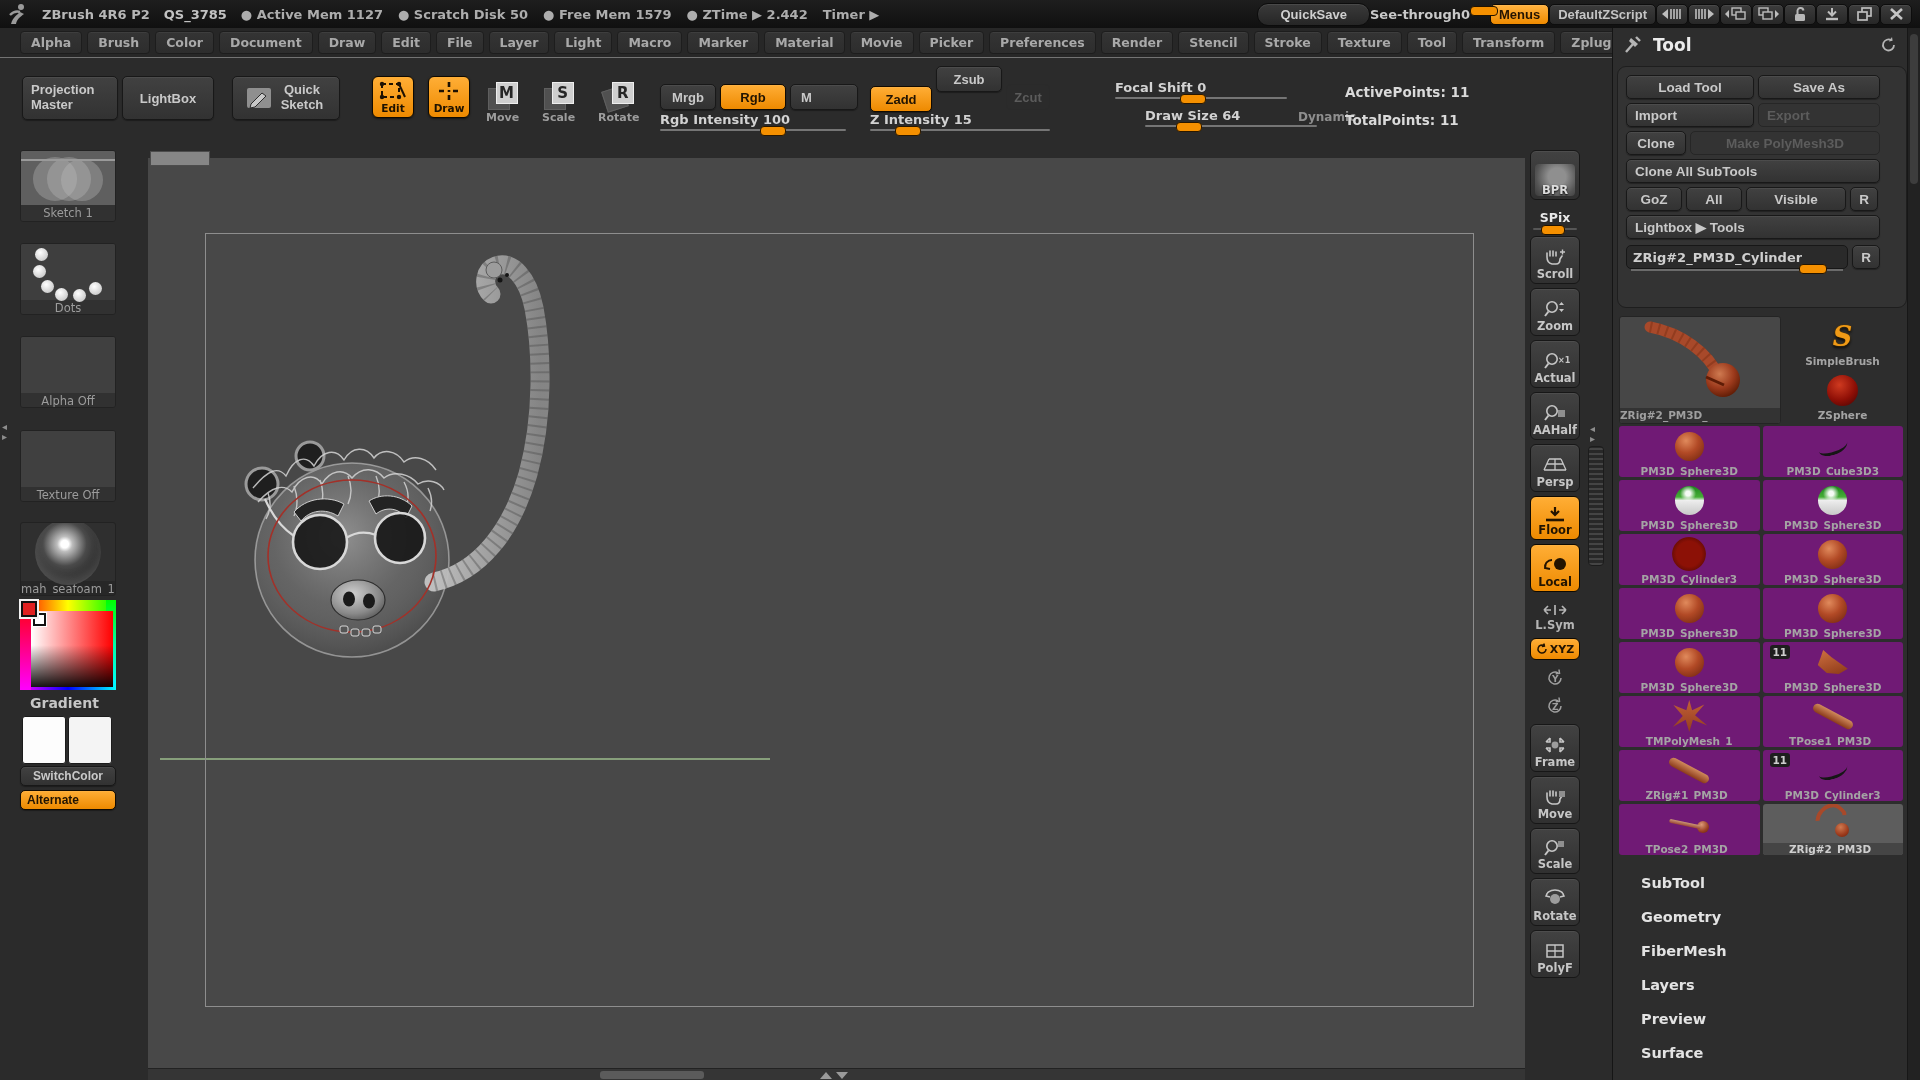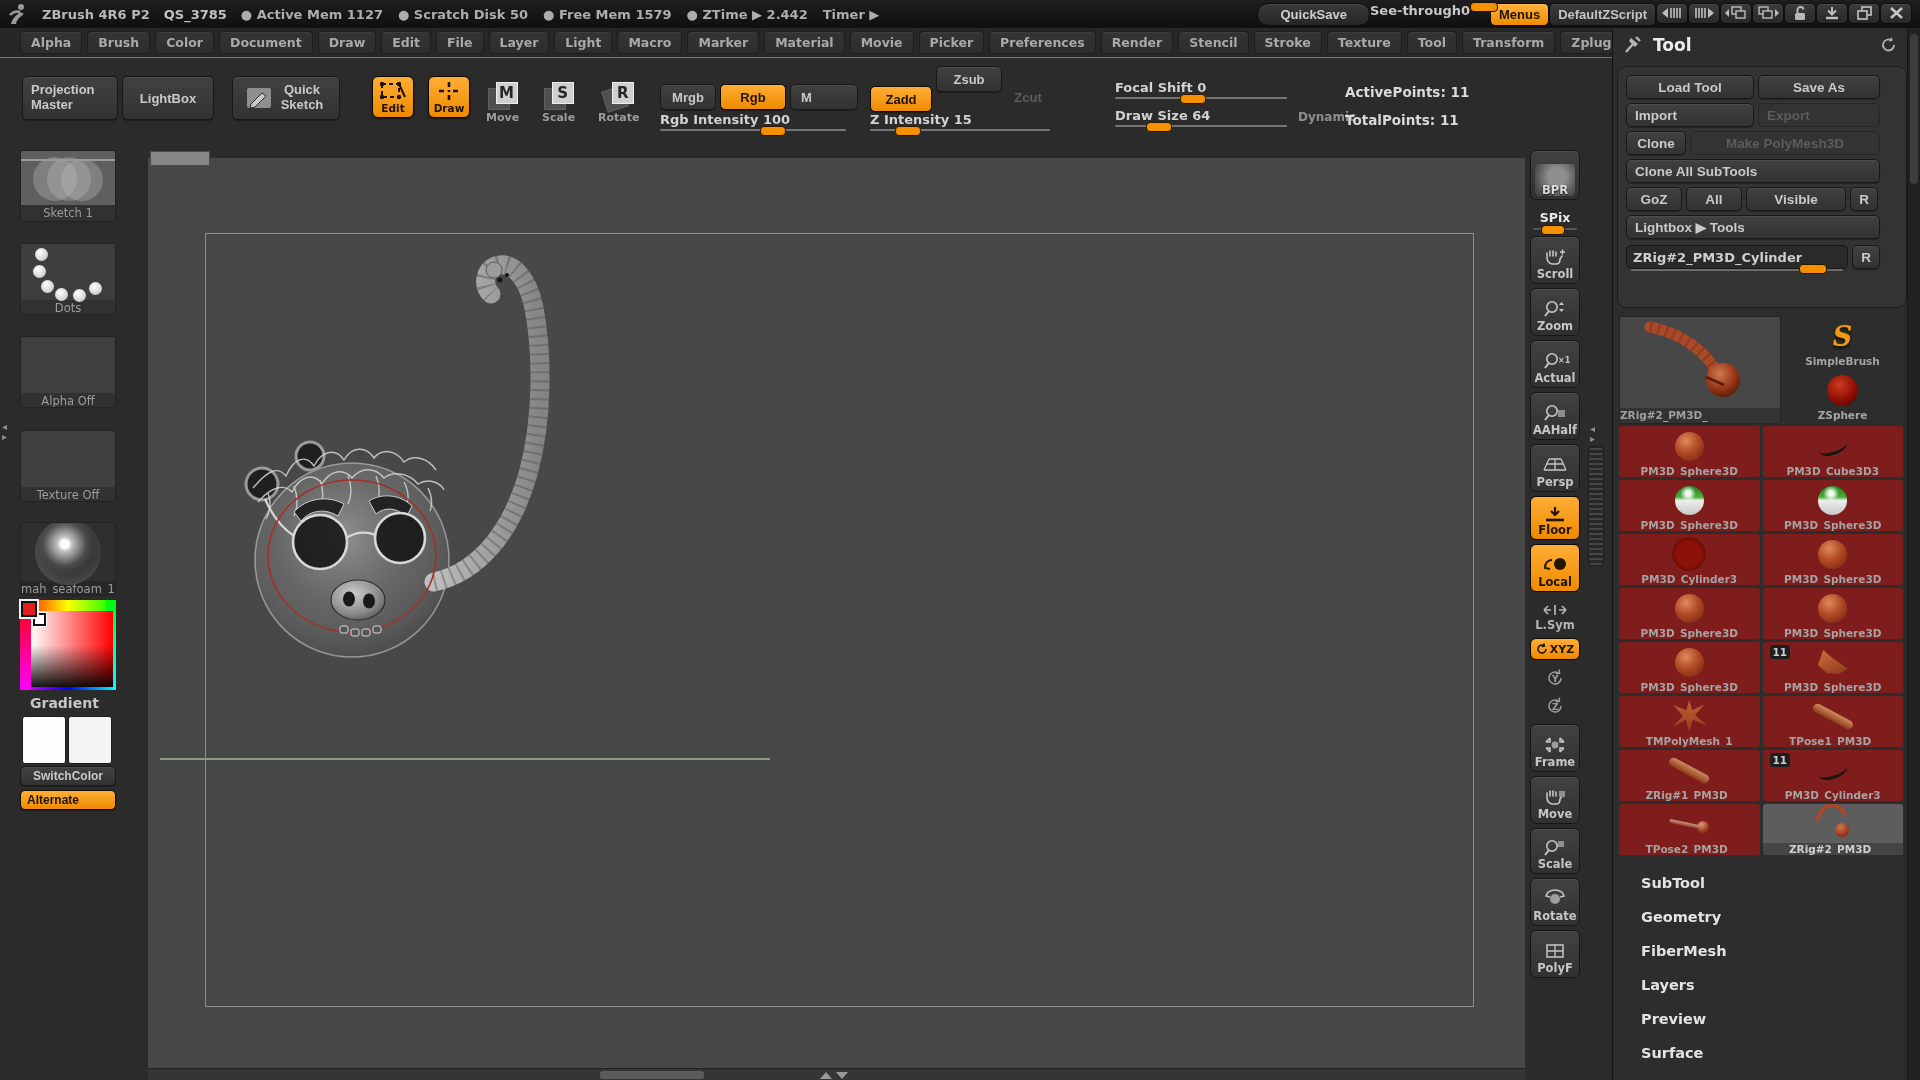--- a/index.html
+++ b/index.html
@@ -9,21 +9,21 @@
     font-family:"DejaVu Sans","Liberation Sans",sans-serif;
     -webkit-font-smoothing:antialiased;
   }
   .abs{position:absolute}
   
   .titlebar{position:absolute;top:0;left:0;width:1920px;height:28px;
     background:linear-gradient(#1e1e1e,#101010);display:flex;align-items:center;
     padding:0 8px;box-sizing:border-box;gap:14px;color:#b7b7b7;font-size:13px;font-weight:700;z-index:40}
   .tb-logo{width:20px;height:22px;flex:0 0 auto}
   .tb-stats{display:flex;gap:15px;color:#adadad}
-  .tb-right{margin-left:auto;display:flex;gap:0}
+  .tb-right{margin-left:auto;display:flex;align-items:center;gap:0}
   .pill-btn{background:linear-gradient(#3a3a3a,#262626);border:1px solid #0c0c0c;border-radius:11px;
     padding:3px 22px;color:#cfcfcf;font-size:13px;font-weight:700;box-shadow:inset 0 1px 0 rgba(255,255,255,.08)}
   .seethru{display:flex;flex-direction:row;width:120px}
   .seethru .st-row{display:flex;justify-content:space-between;font-size:13px;color:#c9c9c9}
   .mini-track{height:2px;background:#565656;position:relative;margin-top:2px;border-radius:1px}
   .mini-knob{position:absolute;top:-3px;width:26px;height:8px;border-radius:4px;background:#f59000;border:1px solid #201200}
   .tb-btn{background:linear-gradient(#3c3c3c,#272727);border:1px solid #0d0d0d;border-radius:5px;
     color:#c4c4c4;font-size:13px;font-weight:700;padding:2px 8px;display:flex;align-items:center;justify-content:center;
     box-shadow:inset 0 1px 0 rgba(255,255,255,.07)}
   .tb-btn.orange{background:linear-gradient(#ffb240,#ef8b00);color:#241402;border-color:#100a02}
@@ -90,21 +90,21 @@
   .tray-title{font-size:17px;font-weight:700;color:#ececec}
   .tray-reload{margin-left:auto}
   .tgroup{position:absolute;left:4px;top:38px;width:288px;height:240px;background:#333333;border:1px solid #1e1e1e;border-radius:9px}
   .trow{position:absolute;left:8px;display:flex;gap:4px}
   .tb{height:24px;font-size:13.5px}
   .tsel{background:#2a2a2a;border:1px solid #171717;border-radius:5px;color:#cfcfcf;font-size:13px;font-weight:700;
     display:flex;align-items:center;padding:0 6px;box-sizing:border-box;position:relative;overflow:visible;white-space:nowrap}
   .tsel .underline{position:absolute;left:4px;right:4px;bottom:-3px;height:2px;background:#6b6b6b}
   .tsel .knob{position:absolute;bottom:-6px;width:26px;height:8px;border-radius:4px;background:#f59000;border:1px solid #241500}
   .tgrid{position:absolute;left:6px;width:284px;display:grid;grid-template-columns:1fr 1fr;gap:3px}
-  .tcell{background:#7f1d1d;border-radius:3px;height:51px;position:relative;text-align:center;overflow:hidden}
+  .tcell{background:#701a75;border-radius:3px;height:51px;position:relative;text-align:center;overflow:hidden}
   .tcell.selected{background:#5d5d5d}
   .tlabel{position:absolute;bottom:0;left:0;right:0;font-size:10.5px;font-weight:700;color:#a4a4a4;white-space:nowrap;overflow:hidden}
   .tcell.selected .tlabel{background:#454545;color:#cfcfcf}
   .tbadge{position:absolute;top:3px;left:7px;min-width:13px;padding:0 3px;height:14px;line-height:14px;
     background:#1e1e1e;border-radius:3px;color:#cdcdcd;font-size:10.5px;font-weight:700;z-index:2}
   .tbadge:empty{display:none}
   .ticon{position:absolute;top:2px;left:0;right:0;height:36px;display:flex;align-items:center;justify-content:center}
   .ticon::before,.ticon::after{display:block}
   .ticon.sphere::before{content:"";width:29px;height:29px;border-radius:50%;
     background:radial-gradient(circle at 38% 30%,#e08a5c 0%,#b24a26 45%,#7a2a12 88%)}
@@ -321,21 +321,21 @@
     <div class="track">
         <i class="knob" style="left:14%"></i>
       </div>
   </div>
   <div class="sl" style="position:absolute;left:1115px;top:22px;width:172px">
     <div class="txt"><span>Focal Shift</span> <span>0</span></div>
     <div class="track">
         <i class="knob" style="left:38%"></i>
       </div>
   </div>
-  <div class="sl" style="position:absolute;left:1115px;top:50px;width:172px">
+  <div class="sl" style="position:absolute;left:1145px;top:50px;width:172px">
     <div class="txt"><span>Draw Size</span> <span>64</span></div>
     <div class="track">
         <i class="knob" style="left:18%"></i>
       </div>
   </div>
   <span class="statline" style="left:1298px;top:52px;color:#8e8e8e;font-size:12px">Dynamic</span>
   <span class="statline" style="left:1345px;top:26px">ActivePoints: 11</span>
   <span class="statline" style="left:1345px;top:54px">TotalPoints: 11</span>
 </div>
 

